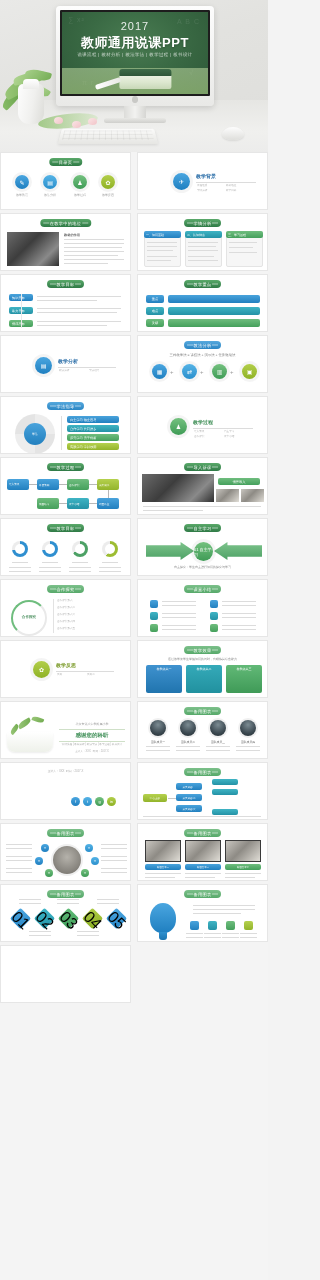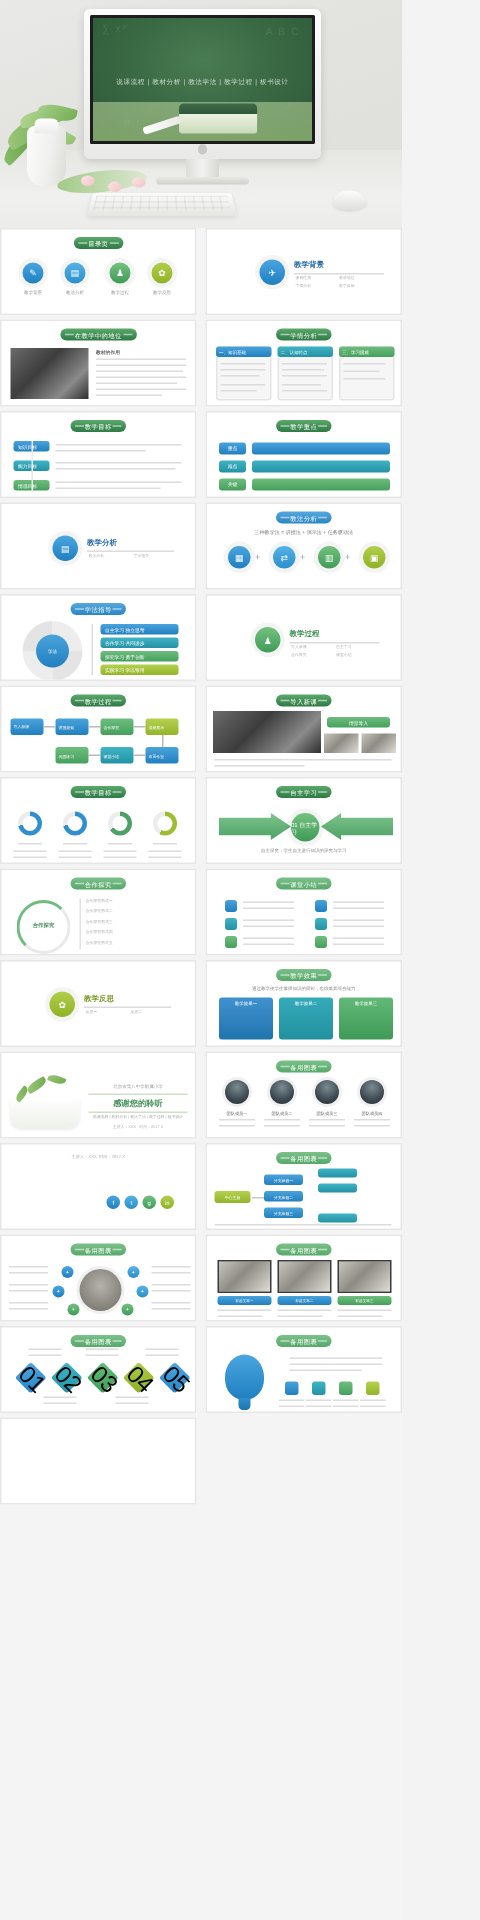--- a/index.html
+++ b/index.html
@@ -302,20 +302,22 @@
     <div class="bloom b2"></div>
     <div class="bloom b3"></div>
 
     <div class="monitor">
       <div class="mon-bezel">
         <div class="mon-screen">
           <span class="chalk-scribble cs1">∑ x²</span>
           <span class="chalk-scribble cs2">A B C</span>
           <span class="chalk-scribble cs3">π r</span>
           <span class="chalk-scribble cs4">√</span>
+          <div class="hero-year">2017</div>
+          <div class="hero-title">教师通用说课PPT</div>
           <div class="hero-sub">说课流程 | 教材分析 | 教法学法 | 教学过程 | 板书设计</div>
           <div class="hero-shelf"></div>
           <div class="hero-book"></div>
           <div class="hero-chalk"></div>
         </div>
         <div class="mon-apple"></div>
       </div>
       <div class="mon-neck"></div>
       <div class="mon-foot"></div>
     </div>

